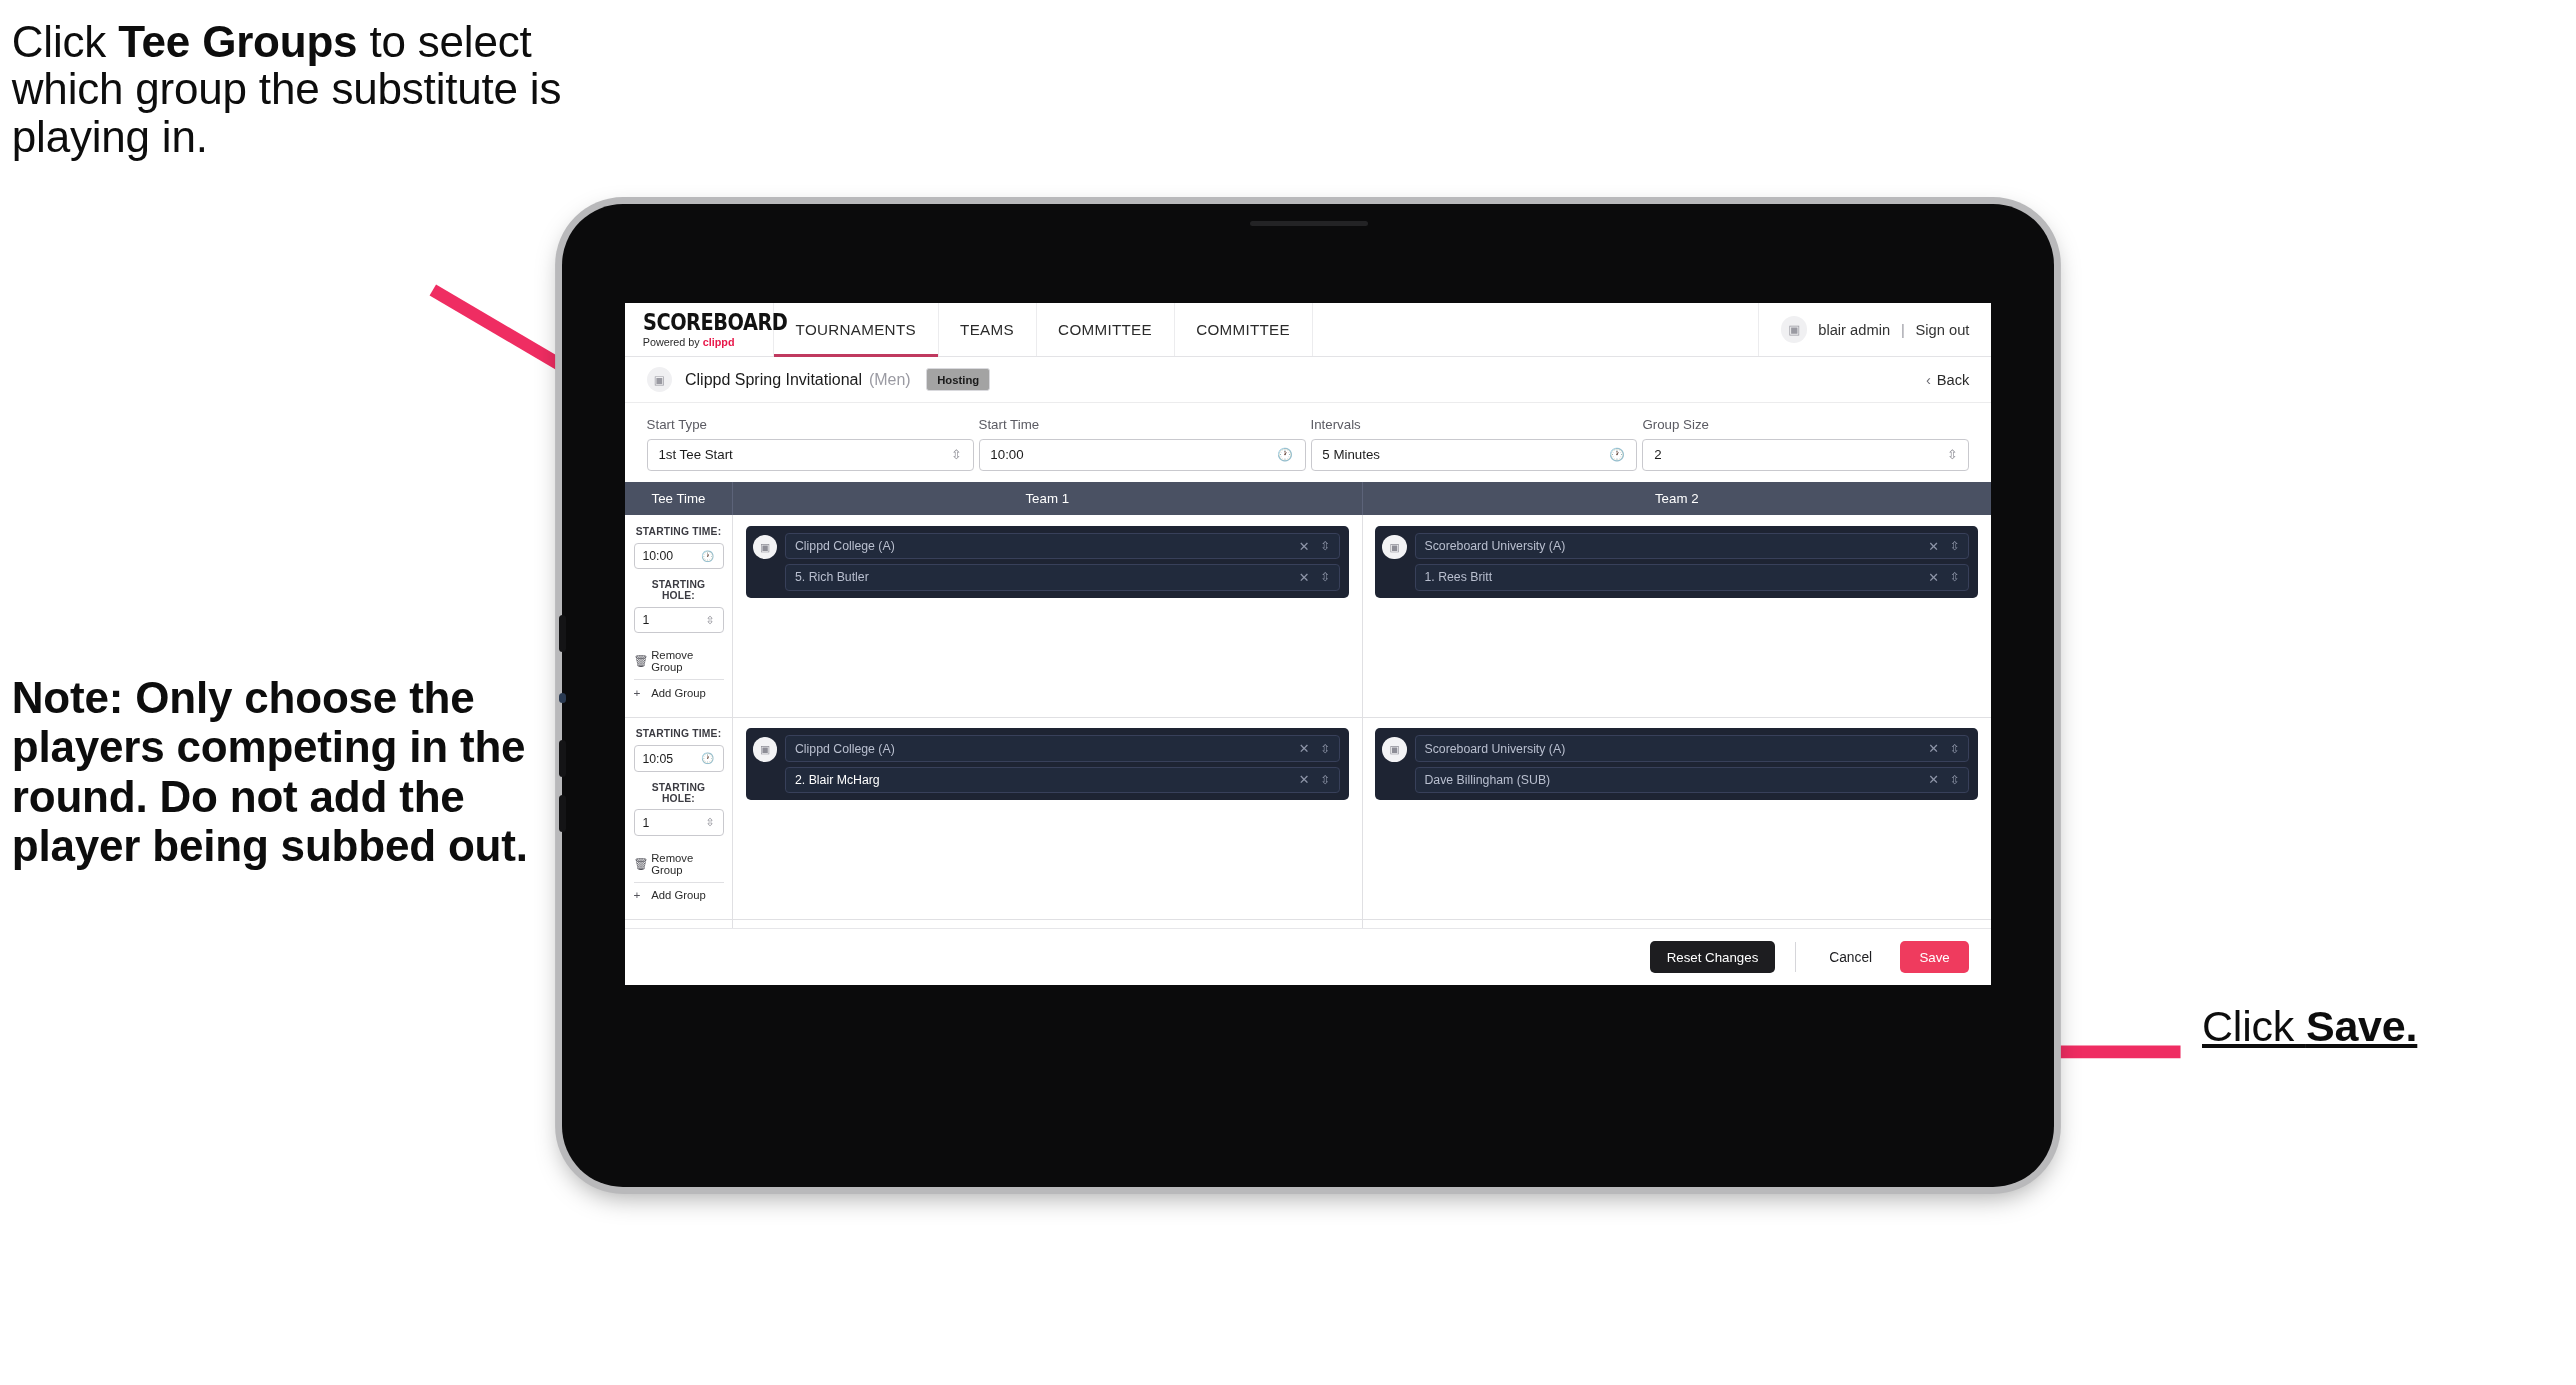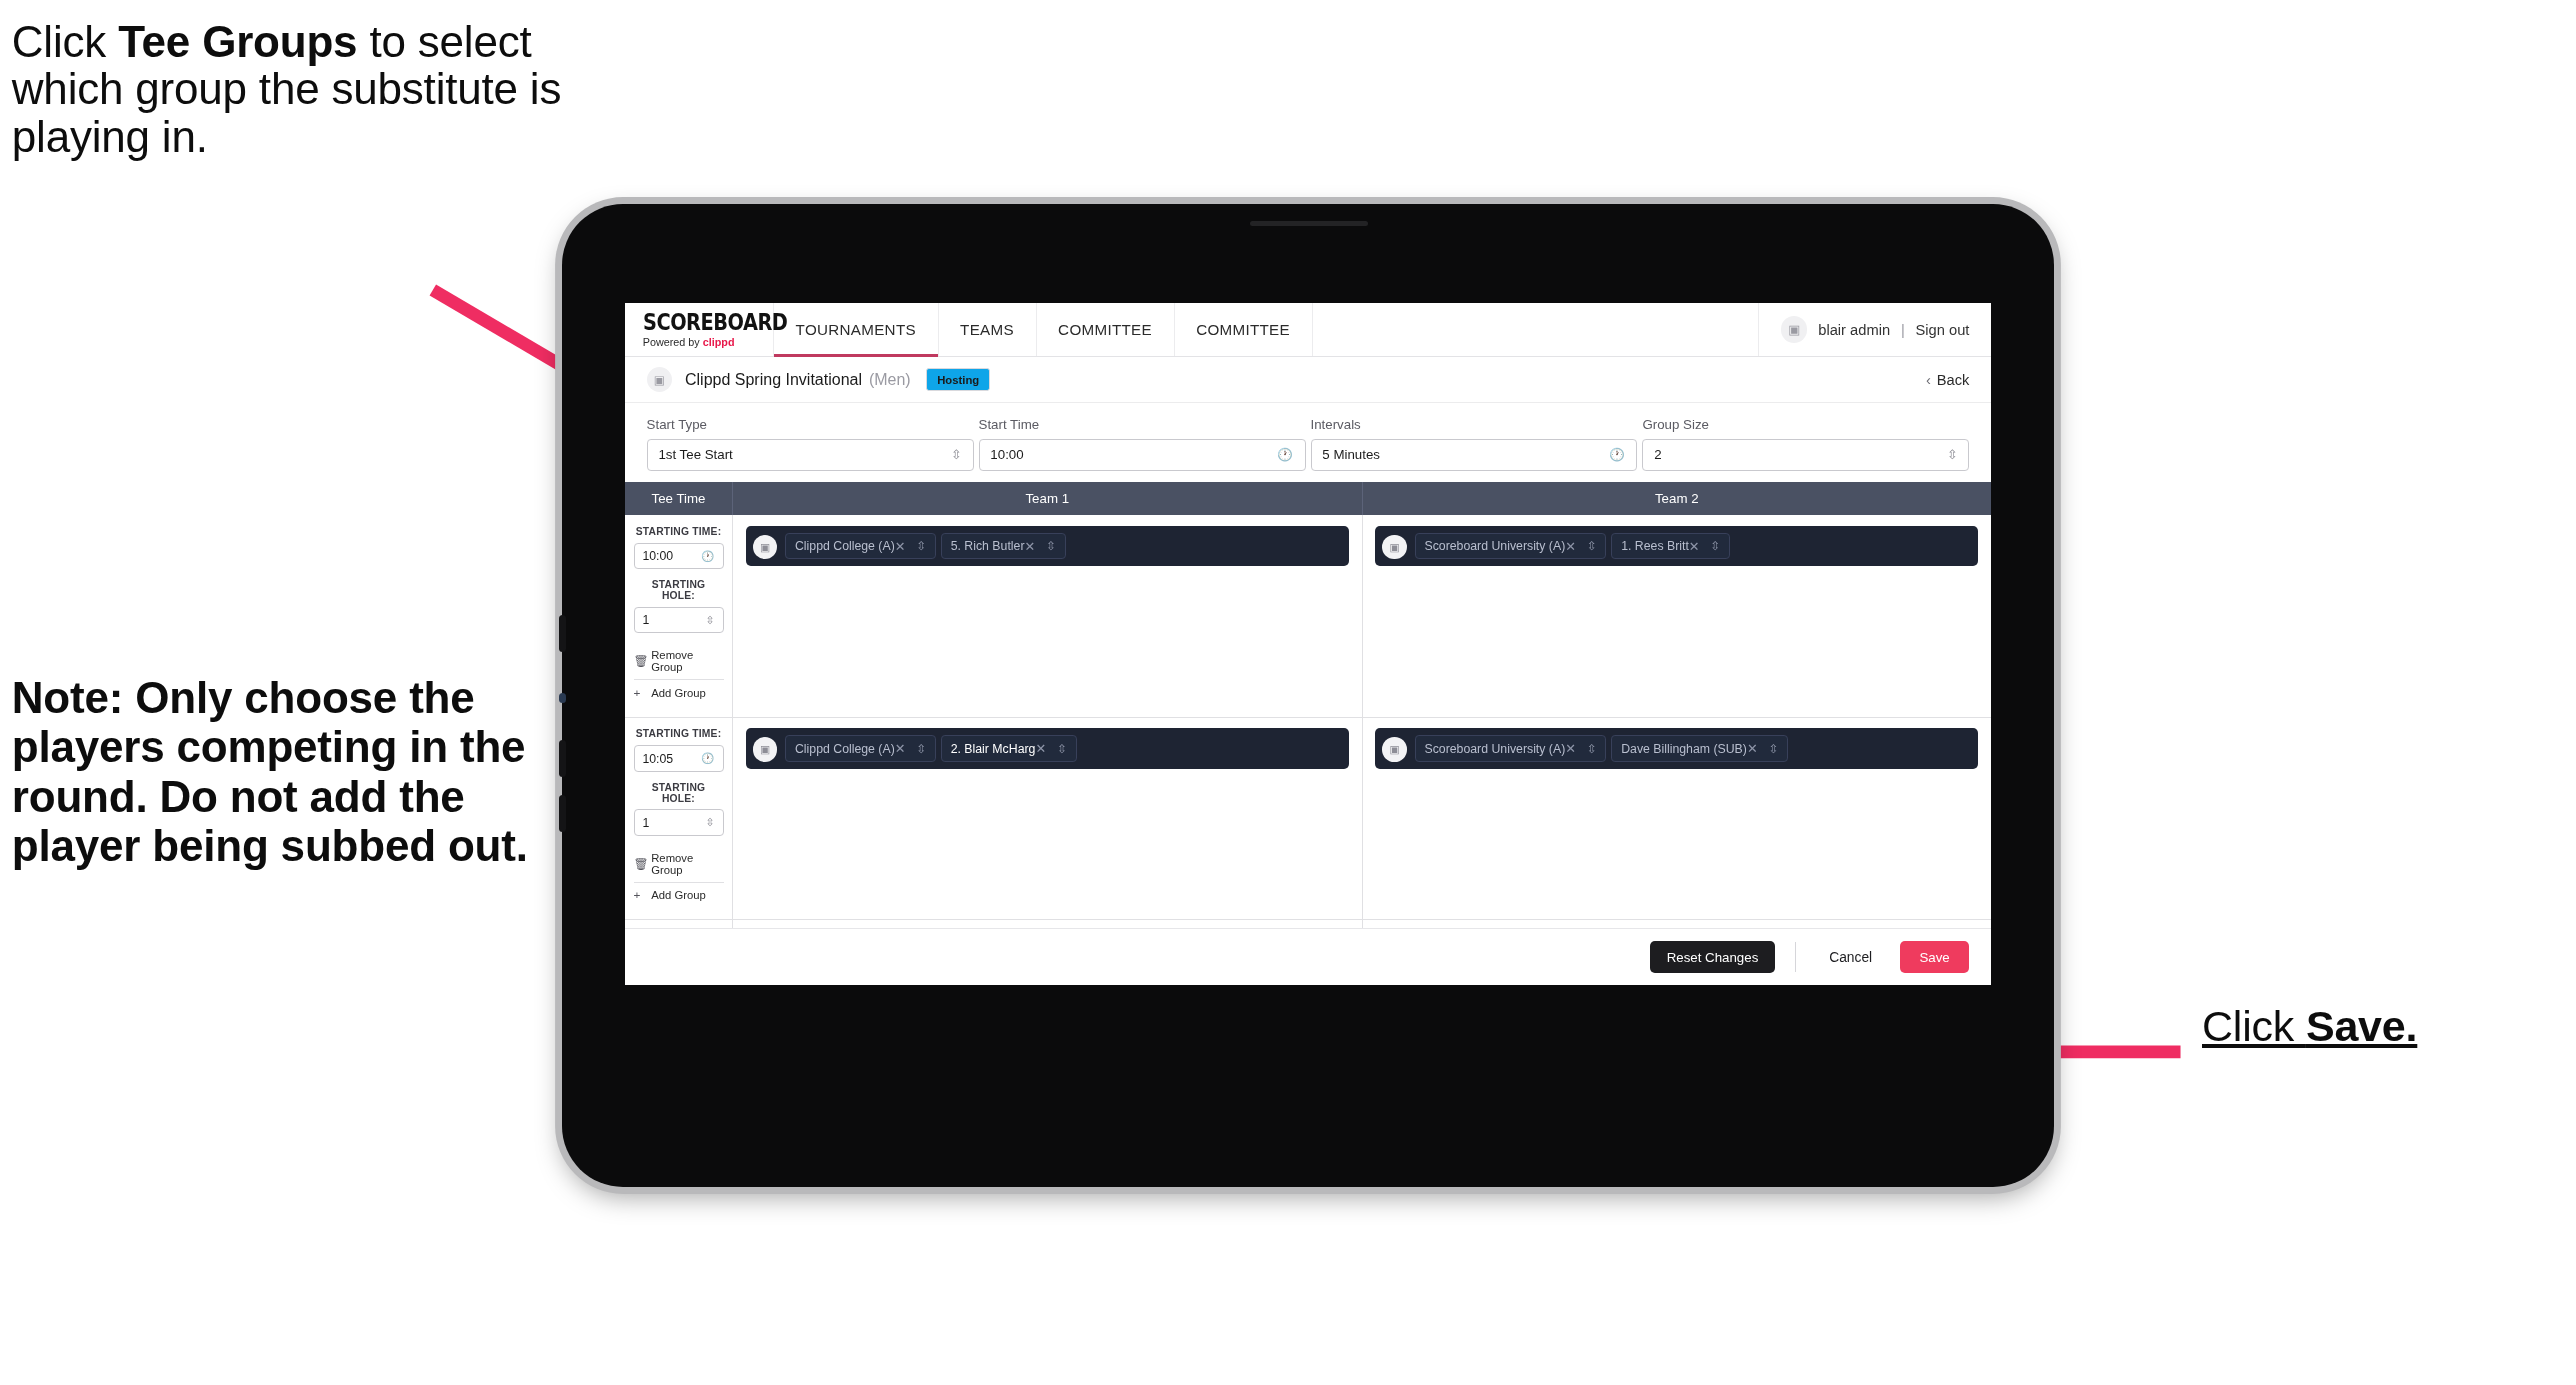--- a/index.html
+++ b/index.html
@@ -99,21 +99,21 @@
     height: 46px; display: flex; align-items: center;
     padding: 0 21.6px; background: #fff; border-bottom: 1px solid #ececed;
   }
   #tbar .tav { width: 25.6px; height: 25.6px; border-radius: 50%; background: #f0f0f2;
                display:flex; align-items:center; justify-content:center;
                color:#9a9aa2; font-size:11.8px; margin-right: 12.8px; }
   #tname { font-size: 16px; color: #1b1b1b; }
   #tgender { font-size: 16px; color: #9a9aa2; margin-left: 6.9px; }
   #thost {
     margin-left: 15.7px; font-size: 11.3px; font-weight: 700; color: #1b1b1b;
-    border: 1px solid #d9d9dd; border-radius: 2.9px; padding: 4.9px 9.8px; background:#0ea5e9;
+    border: 1px solid #d9d9dd; border-radius: 2.9px; padding: 4.9px 9.8px; background:#a3a3a3;
   }
   #back { margin-left: auto; font-size: 14.7px; color: #2b2b2b; cursor: pointer; }
   #back .chev { color: #6b6b72; margin-right: 5.9px; }
 
   
   #controls { display: flex; gap: 5px; padding: 13.8px 21.6px 11.8px; background:#fff; }
   .ctl { flex: 1; }
   .ctl .lbl { font-size: 13.3px; color: #5b5b63; margin-bottom: 6.9px; }
   .ctl .box {
     height: 32px; border: 1px solid #c9c9ce; border-radius: 3.9px;
@@ -161,21 +161,21 @@
   .teamcell.last { border-right: none; }
   .grpbox {
     background: #1e2433; border-radius: 4.9px; padding: 6.9px 8.8px 6.9px 6.9px;
     display: flex; align-items: flex-start; gap: 7.9px;
   }
   .grpbox .gav {
     width: 24.6px; height: 24.6px; border-radius: 50%; background: #f3f3f5;
     display: flex; align-items: center; justify-content: center;
     color: #8d8d96; font-size: 10.8px; flex: 0 0 auto; margin-top: 2px;
   }
-  .grpbox .rows { flex: 1; display: flex; flex-direction: row; gap: 4.9px; }
+  .grpbox .rows { flex: 1; display: flex; flex-direction: column; gap: 4.9px; }
   .pill {
     height: 26.5px; background: #212a3c; border: 1px solid #38405a;
     border-radius: 3.9px; display: flex; align-items: center;
     padding: 0 8.8px; font-size: 12.3px; color: #b9bfcf; cursor: pointer;
   }
   .pill.bright { color: #ffffff; }
   .pill .nm { flex: 1; }
   .pill .x  { color: #8e95a8; font-size: 12.8px; margin-right: 10.8px; }
   .pill .sb { color: #8e95a8; font-size: 11.8px; }
 

